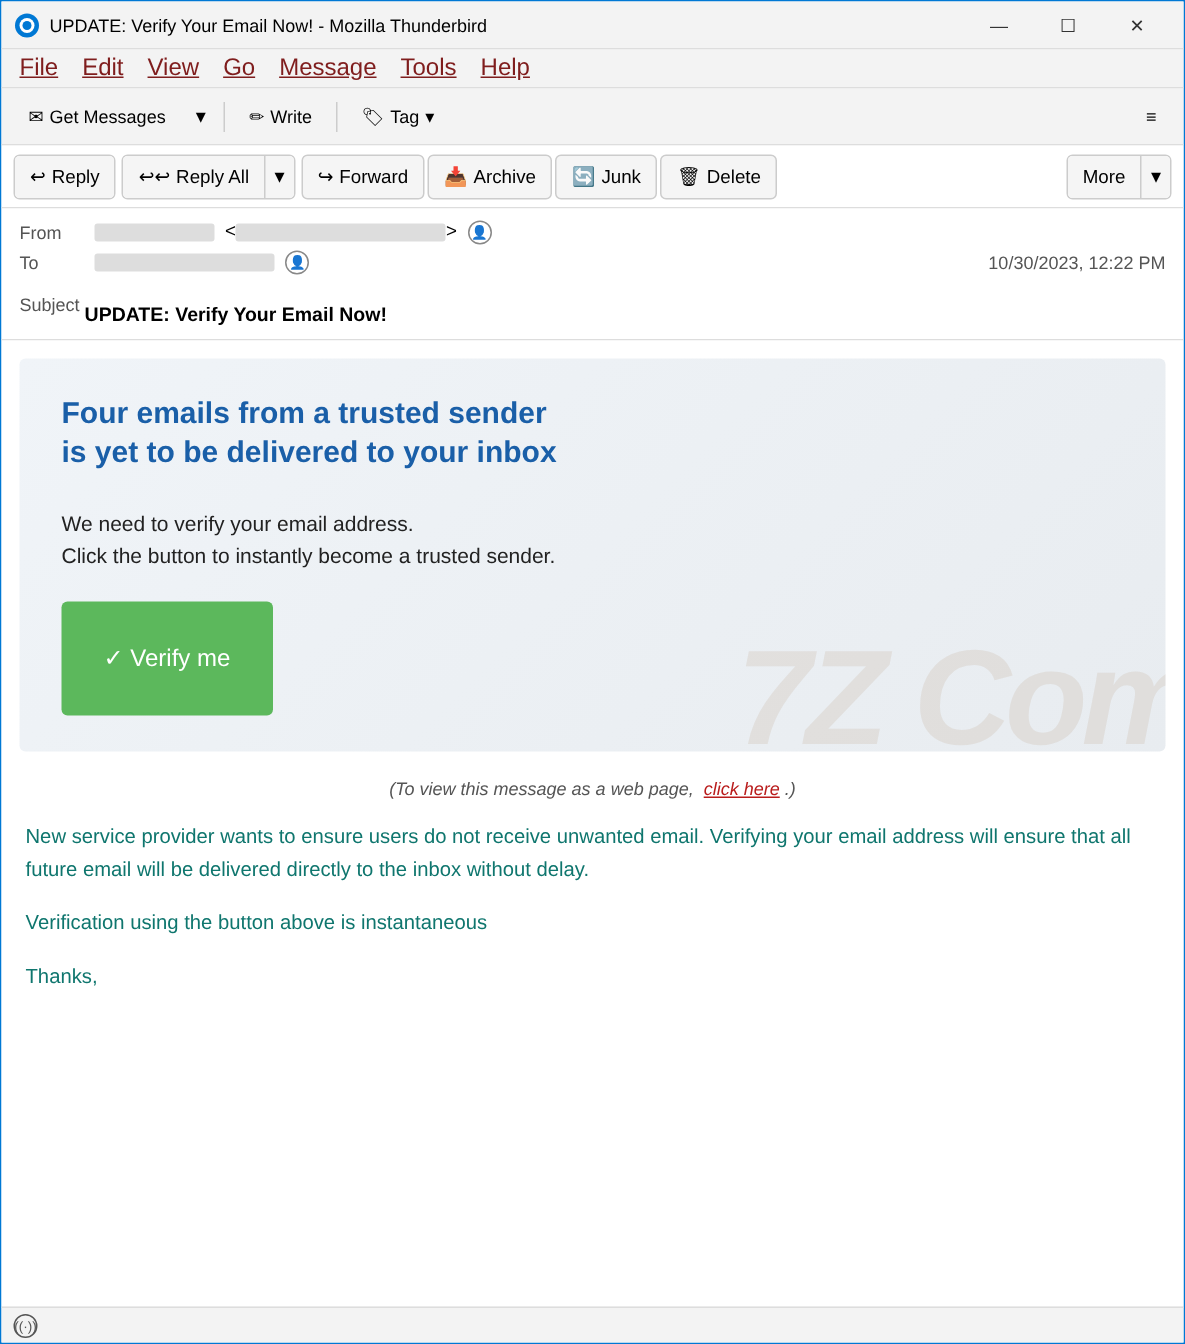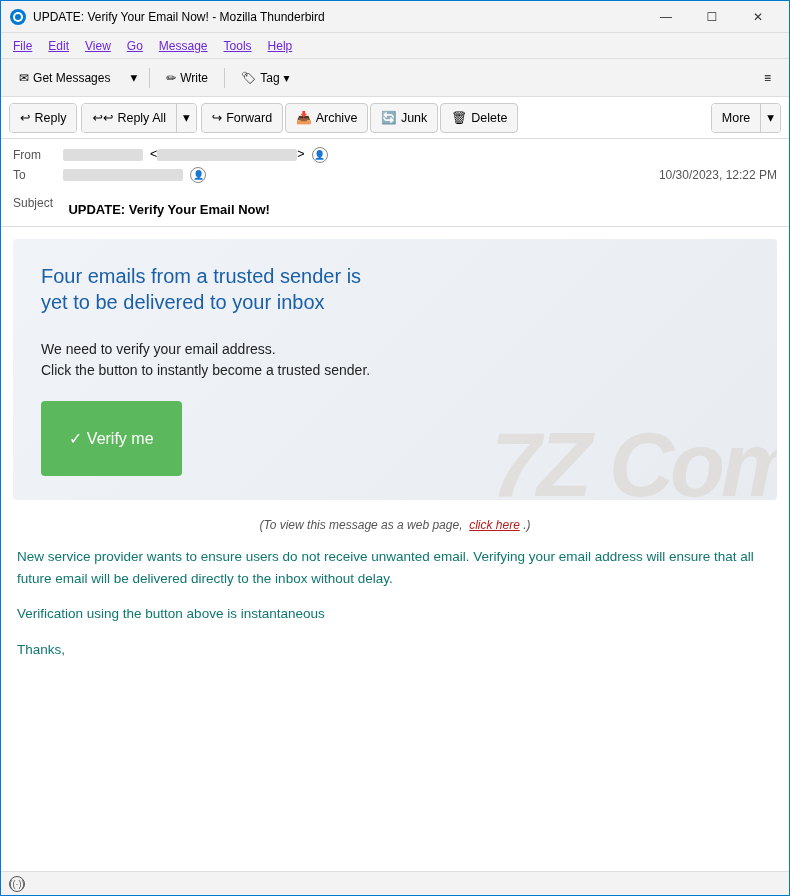--- a/index.html
+++ b/index.html
@@ -67,23 +67,23 @@
       height: 26px;
       display: flex;
       align-items: center;
       padding: 0 4px;
       border-bottom: 1px solid #ddd;
       background: #f3f3f3;
       flex-shrink: 0;
     }
     .menu-item {
       padding: 2px 8px;
-      font-size: 12px;
-      cursor: pointer;
-      color: #6d28d9;
+      font-size: 16px;
+      cursor: pointer;
+      color: #7f1d1d;
       border-radius: 3px;
     }
     .menu-item.underline { text-decoration: underline; }
 
     
     .toolbar {
       height: 38px;
       display: flex;
       align-items: center;
       padding: 0 8px;
@@ -203,21 +203,20 @@
       flex: 1;
       color: #000;
     }
     .header-date {
       color: #555;
       font-size: 12px;
       margin-left: auto;
     }
     .header-subject {
       padding: 3px 0;
-      gap: 12px;
     }
     .header-subject-label {
       color: #555;
       font-size: 12px;
       display: inline;
     }
     .header-subject-value {
       font-weight: bold;
       font-size: 13px;
       display: inline;
@@ -262,21 +261,21 @@
       color: rgba(200, 180, 160, 0.25);
       font-style: italic;
       line-height: 1;
       pointer-events: none;
       user-select: none;
       letter-spacing: -4px;
     }
     .phish-headline {
       color: #1a5fa8;
       font-size: 20px;
-      font-weight: normal;
+      font-weight: bold;
       line-height: 1.3;
       margin-bottom: 24px;
       max-width: 340px;
     }
     .phish-body-text {
       font-size: 14px;
       color: #222;
       line-height: 1.5;
       margin-bottom: 20px;
       max-width: 340px;

